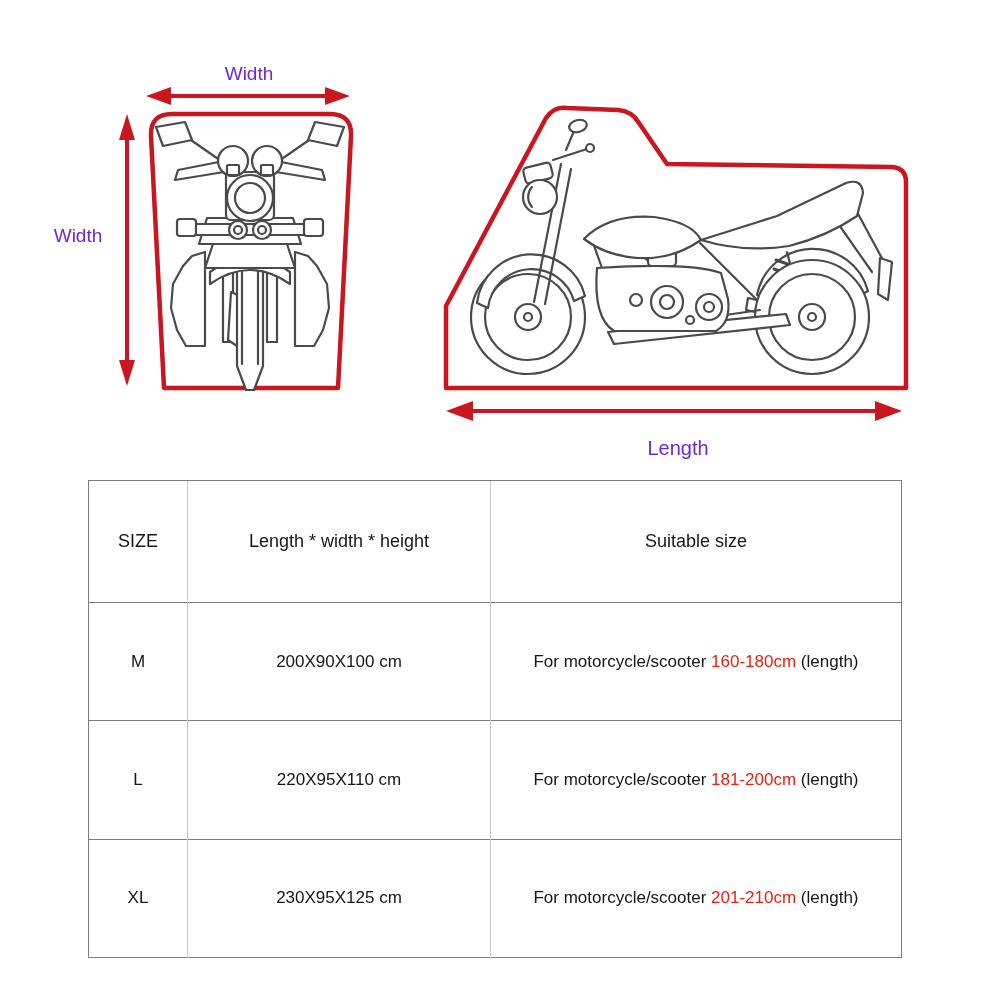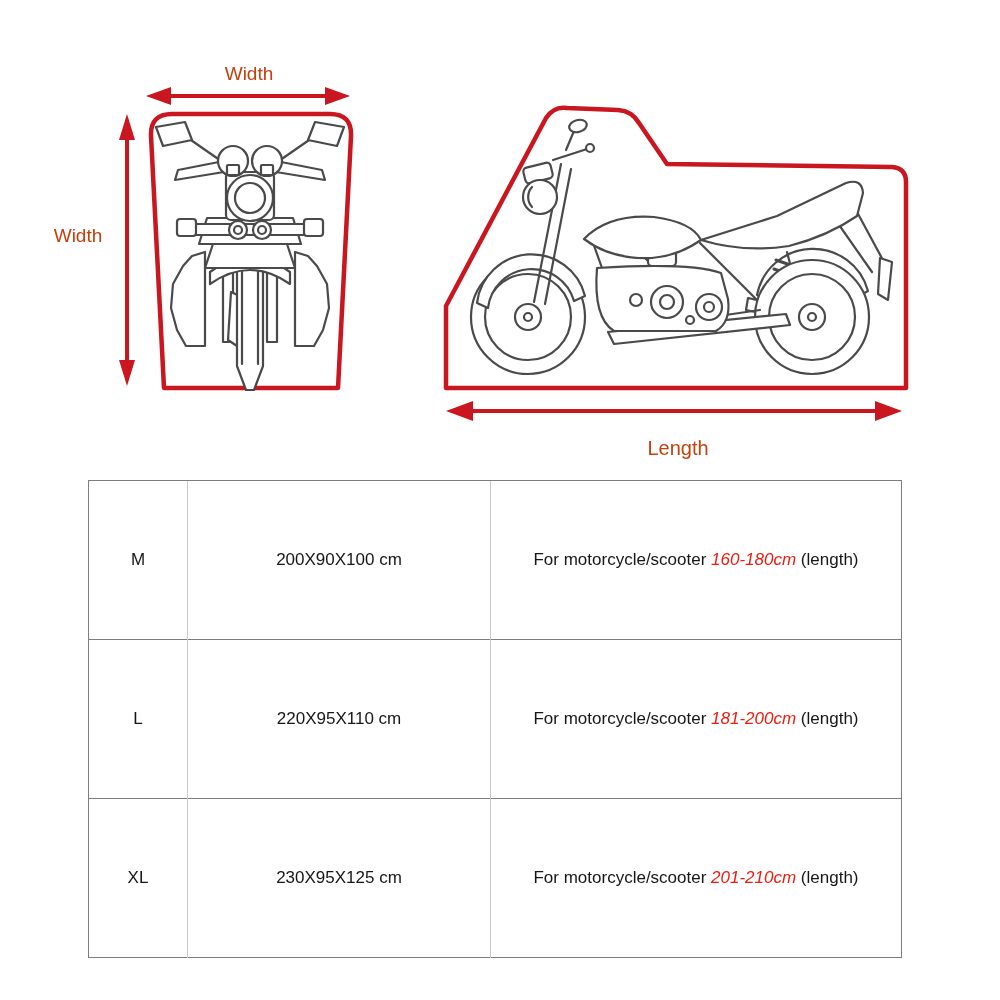--- a/index.html
+++ b/index.html
@@ -2,21 +2,21 @@
 <html style="--accent: #c9161f; --sketch: #4a4a4a; --highlight: #ee1c0f;"><head>
 <meta charset="utf-8">
 <style>
   html,body{margin:0;padding:0;background:#ffffff;}
   .canvas{
     position:relative;width:1000px;height:1000px;background:#ffffff;
     font-family:"Liberation Sans","DejaVu Sans",sans-serif;color:#1a1a1a;overflow:hidden;
   }
   .diagram-layer{position:absolute;left:0;top:0;width:1000px;height:460px;}
   .diagram-layer svg{position:absolute;left:0;top:0;}
-  .dim-label{position:absolute;font-size:19px;color:#c2410c;text-align:center;line-height:22px;}
+  .dim-label{position:absolute;font-size:19px;color:#6d28d9;text-align:center;line-height:22px;}
   .dim-label.width{left:210px;top:63px;width:78px;}
   .dim-label.height{left:40px;top:225px;width:76px;}
   .dim-label.length{left:634px;top:437px;width:88px;font-size:20px;}
 
   
   .cov{stroke:var(--accent);fill:none;stroke-width:4.5;stroke-linejoin:round;stroke-linecap:round;}
   .ar{stroke:var(--accent);stroke-width:4;stroke-linecap:butt;}
   .arh{fill:var(--accent);stroke:none;}
   .sk{stroke:var(--sketch);fill:none;stroke-width:2.2;stroke-linejoin:round;stroke-linecap:round;}
   .skf{stroke:var(--sketch);fill:#ffffff;stroke-width:2.2;stroke-linejoin:round;stroke-linecap:round;}
@@ -30,21 +30,21 @@
     border-top:1px solid #7d7d7d;text-align:center;vertical-align:middle;
     font-weight:normal;font-size:17px;color:#161616;padding:0 4px;
   }
   .size-table tr:first-child th{border-top:1px solid #7d7d7d;}
   .size-table{border:1px solid #7d7d7d;}
   .size-table td+td,.size-table th+th{border-left:1px solid #c9c9c9;}
   .size-table th{font-size:18px;height:69px;}
   .size-table td{height:67px;}
   .col-size{width:99px;}
   .col-dims{width:303px;}
-  .range{color:var(--highlight);font-style:italic;}
+  .range{color:var(--highlight);}
 </style>
 </head>
 <body>
 
 <div class="canvas">
 
   <div class="diagram-layer">
     <svg width="1000" height="460" viewBox="0 0 1000 460">
 
       <g>
@@ -149,20 +149,25 @@
     <div class="dim-label length">Length</div>
   </div>
 
   <table class="size-table">
     <colgroup>
         <col class="col-size">
         <col class="col-dims">
         <col>
       </colgroup>
     <tbody>
+        <tr>
+      <th>SIZE</th>
+      <th>Length * width * height</th>
+      <th>Suitable size</th>
+    </tr>
     <tr>
       <td>M</td>
       <td>200X90X100 cm</td>
       <td><span>For motorcycle/scooter </span><span class="range">160-180cm</span><span> (length)</span></td>
     </tr>
     <tr>
       <td>L</td>
       <td>220X95X110 cm</td>
       <td><span>For motorcycle/scooter </span><span class="range">181-200cm</span><span> (length)</span></td>
     </tr>

